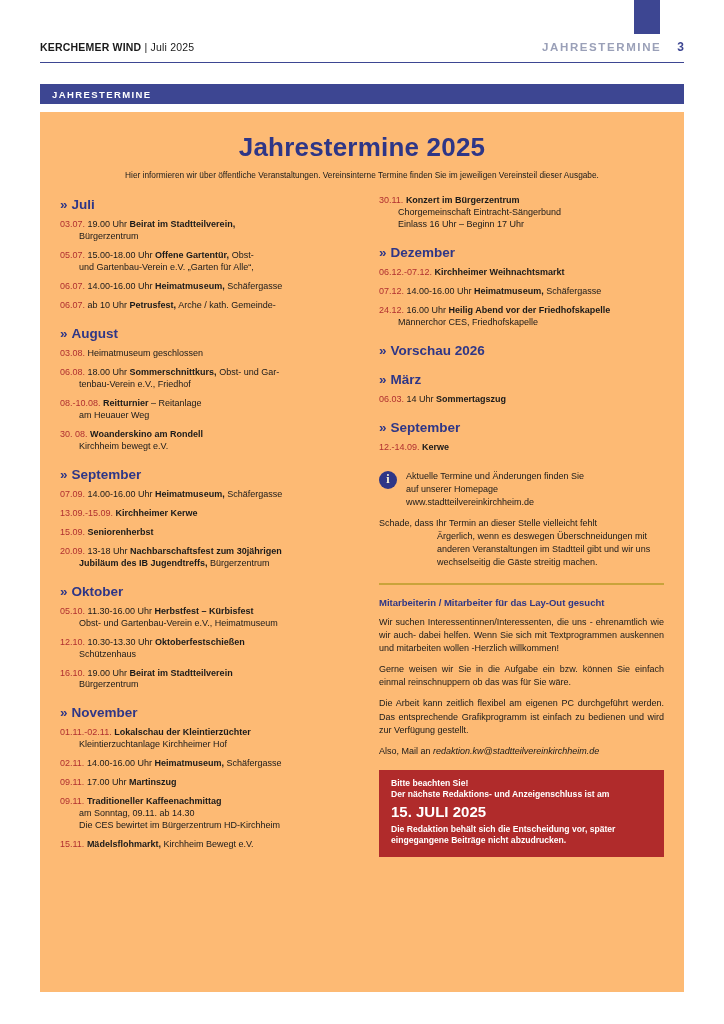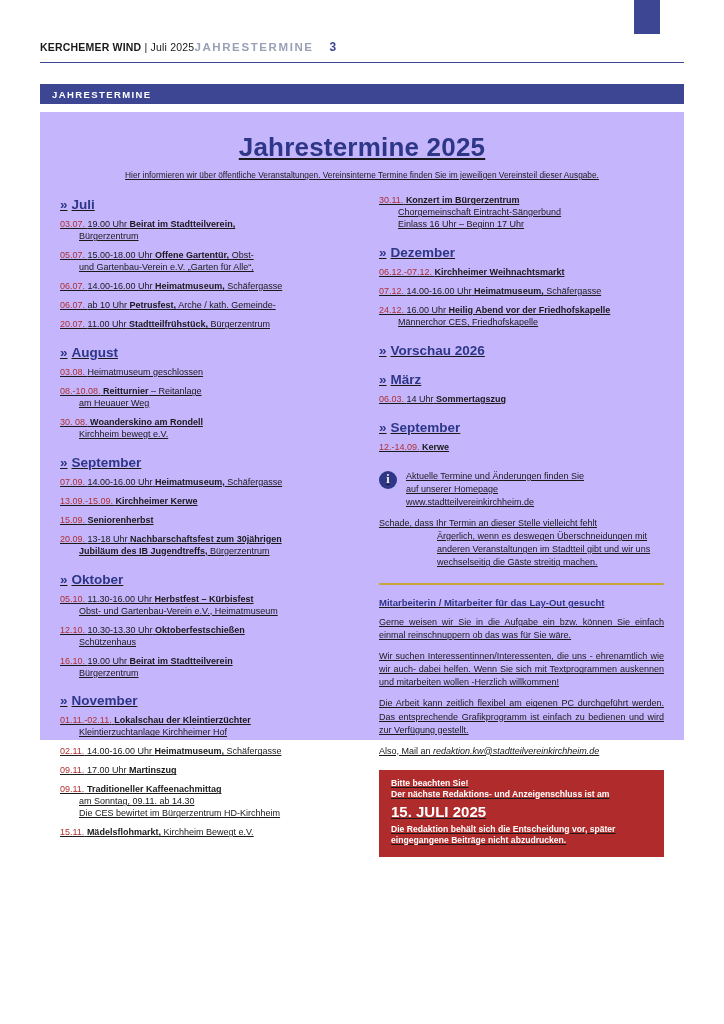--- a/index.html
+++ b/index.html
@@ -19,21 +19,21 @@
   
   .topbar {
     position:absolute; left:0; top:0; width:724px; height:34px;
   }
   .topbar .accent {
     position:absolute; left:634px; top:0; width:26px; height:34px;
     background:#3d4692;
   }
   .header {
     position:absolute; left:40px; top:34px; width:644px; height:26px;
-    display:flex; align-items:center; 
+    display:flex; align-items:center; justify-content:space-between;
   }
   .header-left {
     font-size:10.5px; letter-spacing:0.2px; color:#1a1a1a;
   }
   .header-left .bold { font-weight:bold; }
   .header-right {
     display:flex; align-items:center; gap:16px;
   }
   .header-section {
     font-size:11.5px; font-weight:bold; letter-spacing:1.6px; color:#9aa0b8;
@@ -50,23 +50,22 @@
     position:absolute; left:40px; top:84px; width:644px; height:20px;
     background:#3d4692;
     display:flex; align-items:center;
   }
   .sectionbar span {
     color:#ffffff; font-size:9.5px; font-weight:bold; letter-spacing:1.4px;
     padding-left:12px;
   }
   
   .panel {
-    position:absolute; left:40px; top:112px; width:644px; height:628px;
-    background:#c4b5fd;
-    text-decoration:underline;
+    position:absolute; left:40px; top:112px; width:644px; height:880px;
+    background:#fdba74;
   }
   .panel-inner { padding:14px 20px 10px 20px; }
   h1.title {
     margin:6px 0 0 0; text-align:center;
     font-size:26px; font-weight:bold; color:#2e3687;
     letter-spacing:0.2px;
   }
   .subtitle {
     margin:7px auto 0 auto; text-align:center;
     font-size:8.3px; color:#1a1a1a; max-width:560px; line-height:1.35;
@@ -155,23 +154,23 @@
       <div class="subtitle">Hier informieren wir über öffentliche Veranstaltungen. Vereinsinterne Termine finden Sie im jeweiligen Vereinsteil dieser Ausgabe.</div>
 
       <div class="cols">
 
         <div class="col" id="left-col">
             <h2 class="month"><span class="guil">»</span><span>Juli</span></h2>
             <div class="entry"><span class="date">03.07.</span> <span>19.00 Uhr</span> <b>Beirat im Stadtteilverein,</b><span class="sub">Bürgerzentrum</span></div>
             <div class="entry"><span class="date">05.07.</span> <span>15.00-18.00 Uhr</span> <b>Offene Gartentür,</b><span> Obst-</span><span class="sub">und Gartenbau-Verein e.V. „Garten für Alle“,</span></div>
             <div class="entry"><span class="date">06.07.</span> <span>14.00-16.00 Uhr</span> <b>Heimatmuseum,</b><span> Schäfergasse</span></div>
             <div class="entry"><span class="date">06.07.</span> <span>ab 10 Uhr</span> <b>Petrusfest,</b><span> Arche / kath. Gemeinde-</span></div>
-            <div class="entry"><span class="date">20.07.</span> <span>11.00 Uhr</span> <b>Stadtteilfrühstück,</b><span> Bürgerzentrum</span></div>
             <h2 class="month"><span class="guil">»</span><span>August</span></h2>
             <div class="entry"><span class="date">03.08.</span> <span>Heimatmuseum geschlossen</span></div>
+            <div class="entry"><span class="date">06.08.</span> <span>18.00 Uhr</span> <b>Sommerschnittkurs,</b><span> Obst- und Gar-</span><span class="sub">tenbau-Verein e.V., Friedhof</span></div>
             <div class="entry"><span class="date">08.-10.08.</span> <b>Reitturnier</b><span> – Reitanlage</span><span class="sub">am Heuauer Weg</span></div>
             <div class="entry"><span class="date">30. 08.</span> <b>Woanderskino am Rondell</b><span class="sub">Kirchheim bewegt e.V.</span></div>
             <h2 class="month"><span class="guil">»</span><span>September</span></h2>
             <div class="entry"><span class="date">07.09.</span> <span>14.00-16.00 Uhr</span> <b>Heimatmuseum,</b><span> Schäfergasse</span></div>
             <div class="entry"><span class="date">13.09.-15.09.</span> <b>Kirchheimer Kerwe</b></div>
             <div class="entry"><span class="date">15.09.</span> <b>Seniorenherbst</b></div>
             <div class="entry"><span class="date">20.09.</span> <span>13-18 Uhr</span> <b>Nachbarschaftsfest zum 30jährigen</b><span class="sub"><b>Jubiläum des IB Jugendtreffs,</b> Bürgerzentrum</span></div>
             <h2 class="month"><span class="guil">»</span><span>Oktober</span></h2>
             <div class="entry"><span class="date">05.10.</span> <span>11.30-16.00 Uhr</span> <b>Herbstfest – Kürbisfest</b><span class="sub">Obst- und Gartenbau-Verein e.V., Heimatmuseum</span></div>
             <div class="entry"><span class="date">12.10.</span> <span>10.30-13.30 Uhr</span> <b>Oktoberfestschießen</b><span class="sub">Schützenhaus</span></div>
@@ -200,22 +199,22 @@
               <div class="info-text">
                 <div>Aktuelle Termine und Änderungen finden Sie</div>
                 <div>auf unserer Homepage</div>
                 <div>www.stadtteilvereinkirchheim.de</div>
               </div>
             </div>
             <div class="note"><span>Schade, dass Ihr Termin an dieser Stelle vielleicht fehlt</span><span class="hang">Ärgerlich, wenn es deswegen Überschneidungen mit anderen Veranstaltungen im Stadtteil gibt und wir uns wechselseitig die Gäste streitig machen.</span></div>
             <div class="divider"></div>
             <div>
               <div class="ad-title">Mitarbeiterin / Mitarbeiter für das Lay-Out gesucht</div>
+              <div class="ad-p">Wir suchen Interessentinnen/Interessenten, die uns - ehrenamtlich wie wir auch- dabei helfen. Wenn Sie sich mit Textprogrammen auskennen und mitarbeiten wollen -Herzlich willkommen!</div>
               <div class="ad-p">Gerne weisen wir Sie in die Aufgabe ein bzw. können Sie einfach einmal reinschnuppern ob das was für Sie wäre.</div>
-              <div class="ad-p">Wir suchen Interessentinnen/Interessenten, die uns - ehrenamtlich wie wir auch- dabei helfen. Wenn Sie sich mit Textprogrammen auskennen und mitarbeiten wollen -Herzlich willkommen!</div>
               <div class="ad-p">Die Arbeit kann zeitlich flexibel am eigenen PC durchgeführt werden. Das entsprechende Grafikprogramm ist einfach zu bedienen und wird zur Verfügung gestellt.</div>
               <div class="ad-p">Also, Mail an <em>redaktion.kw@stadtteilvereinkirchheim.de</em></div>
             </div>
             <div class="redbox">
               <div class="l1">Bitte beachten Sie!</div>
               <div class="l2">Der nächste Redaktions- und Anzeigenschluss ist am</div>
               <div class="big">15. JULI 2025</div>
               <div class="l4">Die Redaktion behält sich die Entscheidung vor, später eingegangene Beiträge nicht abzudrucken.</div>
             </div>
           </div>

